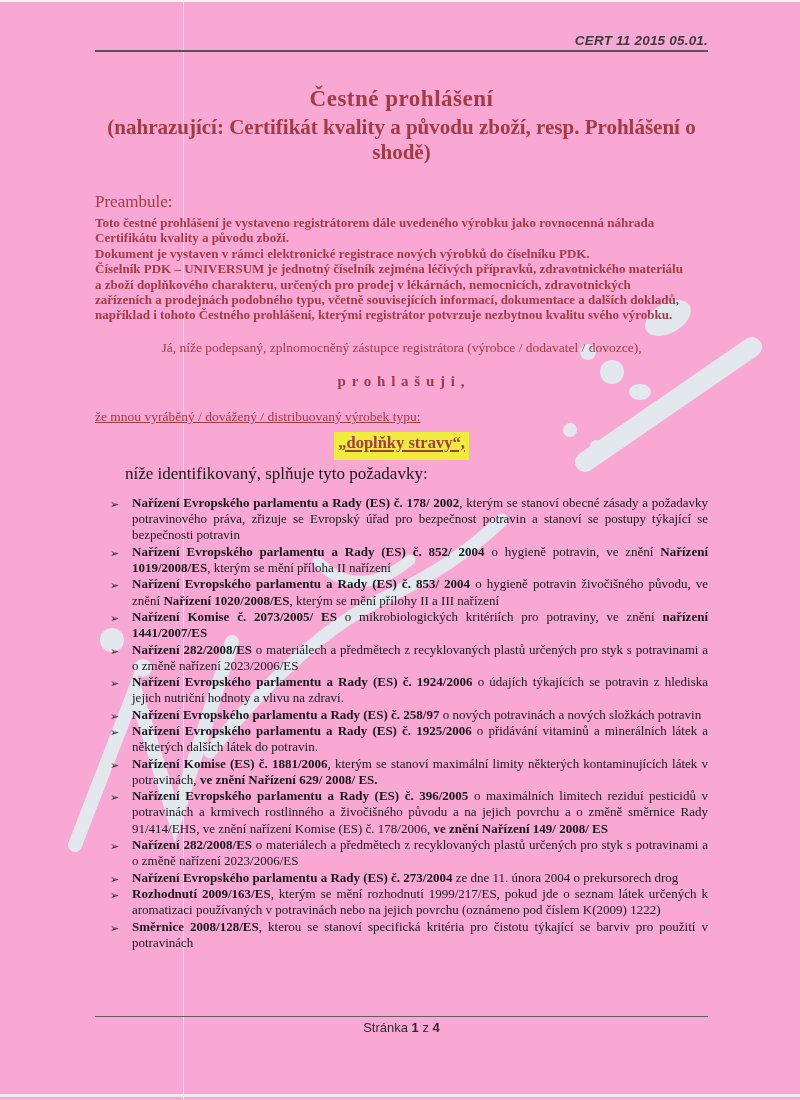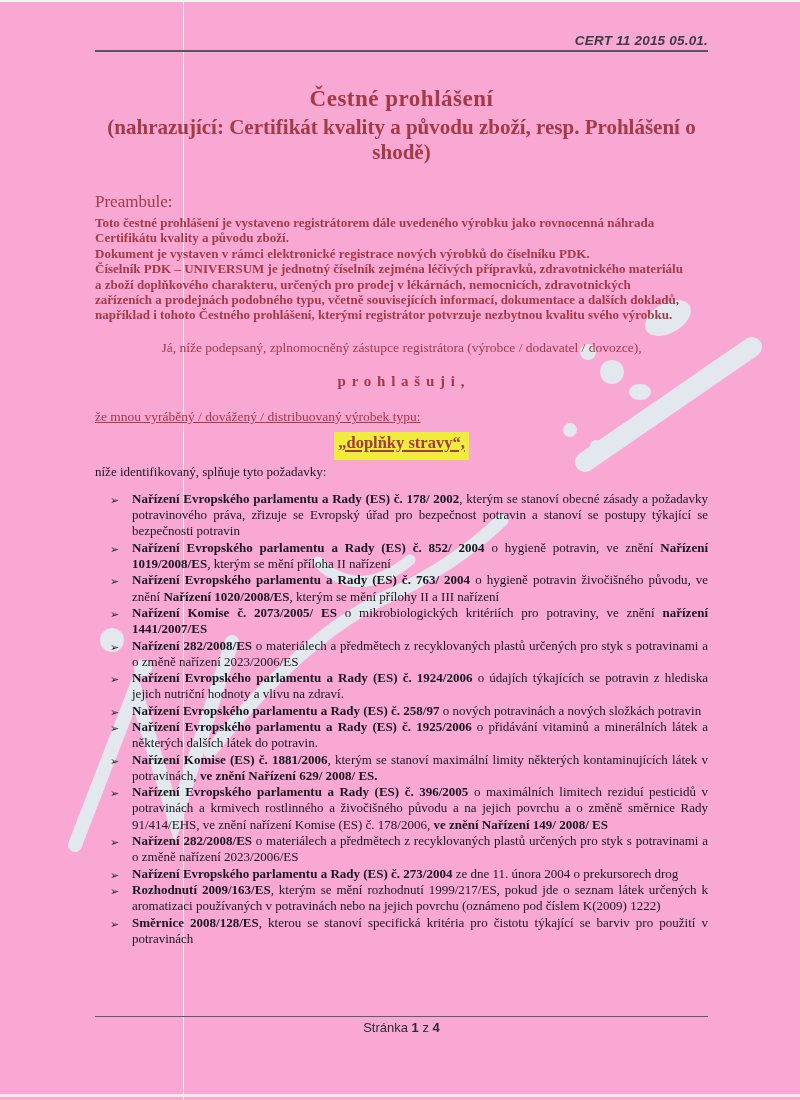--- a/index.html
+++ b/index.html
@@ -39,21 +39,21 @@
   }
   .decl-intro{margin-top:17px;text-align:center;font-size:13.5px;color:var(--red);}
   .decl-verb{margin-top:17px;text-align:center;font-weight:700;font-size:15px;letter-spacing:1px;color:var(--red);}
   .decl-product-line{margin-top:19px;font-size:13.5px;color:var(--red);text-decoration:underline;}
   .product-row{margin-top:8px;text-align:center;}
   .highlight{
     background:var(--yellow);color:var(--red);font-weight:700;font-size:16.5px;
     text-decoration:underline;text-decoration-thickness:1.5px;text-underline-offset:2px;
     padding:1px 4px 8px;
   }
-  .decl-req{margin-top:11px;font-size:13px;color:var(--ink);}
+  .decl-req{margin-top:11px;font-size:17px;color:var(--ink);margin-left:30px;}
   .reg-list{margin-top:11px;font-size:13px;color:var(--ink);}
   .reg-item{position:relative;padding-left:37px;text-align:justify;line-height:16.3px;}
   .reg-item .bullet{position:absolute;left:15px;top:1px;font-size:11px;color:#222;}
   .footer{position:absolute;left:95px;width:613px;top:1016px;z-index:2;}
   .footer-rule{border-top:1.5px solid #5d5d63;}
   .footer-text{
     margin-top:3px;text-align:center;
     font-family:"Liberation Sans", sans-serif;font-size:13px;color:#2b2b31;
   }
   .footer-text b{font-weight:700;}
@@ -108,21 +108,21 @@
 
     <div class="product-row">
       <span class="highlight">„doplňky stravy“,</span>
     </div>
 
     <div class="decl-req">níže identifikovaný, splňuje tyto požadavky:</div>
 
     <div class="reg-list">
         <div class="reg-item"><span class="bullet">➢</span><span class="reg-text"><b>Nařízení Evropského parlamentu a Rady (ES) č. 178/ 2002</b>, kterým se stanoví obecné zásady a požadavky potravinového práva, zřizuje se Evropský úřad pro bezpečnost potravin a stanoví se postupy týkající se bezpečnosti potravin</span></div>
         <div class="reg-item"><span class="bullet">➢</span><span class="reg-text"><b>Nařízení Evropského parlamentu a Rady (ES) č. 852/ 2004</b> o hygieně potravin, ve znění <b>Nařízení 1019/2008/ES</b>, kterým se mění příloha II nařízení</span></div>
-        <div class="reg-item"><span class="bullet">➢</span><span class="reg-text"><b>Nařízení Evropského parlamentu a Rady (ES) č. 763/ 2004</b> o hygieně potravin živočišného původu, ve znění <b>Nařízení 1020/2008/ES</b>, kterým se mění přílohy II a III nařízení</span></div>
+        <div class="reg-item"><span class="bullet">➢</span><span class="reg-text"><b>Nařízení Evropského parlamentu a Rady (ES) č. 853/ 2004</b> o hygieně potravin živočišného původu, ve znění <b>Nařízení 1020/2008/ES</b>, kterým se mění přílohy II a III nařízení</span></div>
         <div class="reg-item"><span class="bullet">➢</span><span class="reg-text"><b>Nařízení Komise č. 2073/2005/ ES</b> o mikrobiologických kritériích pro potraviny, ve znění <b>nařízení 1441/2007/ES</b></span></div>
         <div class="reg-item"><span class="bullet">➢</span><span class="reg-text"><b>Nařízení 282/2008/ES</b> o materiálech a předmětech z recyklovaných plastů určených pro styk s potravinami a o změně nařízení 2023/2006/ES</span></div>
         <div class="reg-item"><span class="bullet">➢</span><span class="reg-text"><b>Nařízení Evropského parlamentu a Rady (ES) č. 1924/2006</b> o údajích týkajících se potravin z hlediska jejich nutriční hodnoty a vlivu na zdraví.</span></div>
         <div class="reg-item"><span class="bullet">➢</span><span class="reg-text"><b>Nařízení Evropského parlamentu a Rady (ES) č. 258/97</b> o nových potravinách a nových složkách potravin</span></div>
         <div class="reg-item"><span class="bullet">➢</span><span class="reg-text"><b>Nařízení Evropského parlamentu a Rady (ES) č. 1925/2006</b> o přidávání vitaminů a minerálních látek a některých dalších látek do potravin.</span></div>
         <div class="reg-item"><span class="bullet">➢</span><span class="reg-text"><b>Nařízení Komise (ES) č. 1881/2006</b>, kterým se stanoví maximální limity některých kontaminujících látek v potravinách, <b>ve znění Nařízení 629/ 2008/ ES.</b></span></div>
         <div class="reg-item"><span class="bullet">➢</span><span class="reg-text"><b>Nařízení Evropského parlamentu a Rady (ES) č. 396/2005</b> o maximálních limitech reziduí pesticidů v potravinách a krmivech rostlinného a živočišného původu a na jejich povrchu a o změně směrnice Rady 91/414/EHS, ve znění nařízení Komise (ES) č. 178/2006, <b>ve znění Nařízení 149/ 2008/ ES</b></span></div>
         <div class="reg-item"><span class="bullet">➢</span><span class="reg-text"><b>Nařízení 282/2008/ES</b> o materiálech a předmětech z recyklovaných plastů určených pro styk s potravinami a o změně nařízení 2023/2006/ES</span></div>
         <div class="reg-item"><span class="bullet">➢</span><span class="reg-text"><b>Nařízení Evropského parlamentu a Rady (ES) č. 273/2004</b> ze dne 11. února 2004 o prekursorech drog</span></div>
         <div class="reg-item"><span class="bullet">➢</span><span class="reg-text"><b>Rozhodnutí 2009/163/ES</b>, kterým se mění rozhodnutí 1999/217/ES, pokud jde o seznam látek určených k aromatizaci používaných v potravinách nebo na jejich povrchu (oznámeno pod číslem K(2009) 1222)</span></div>

